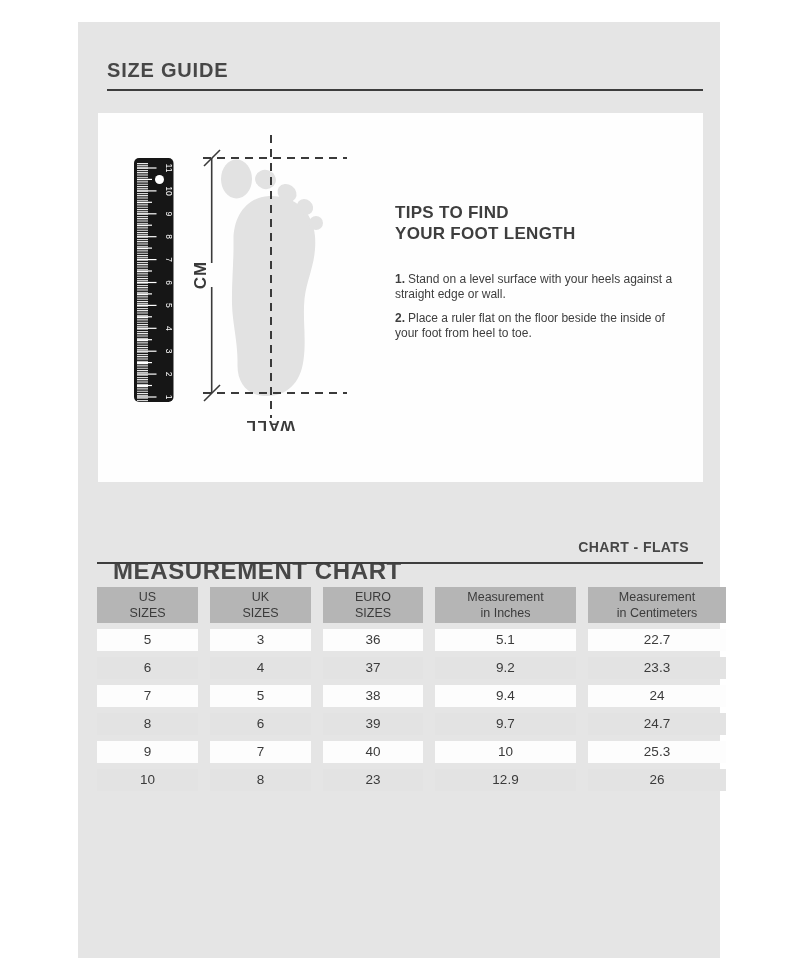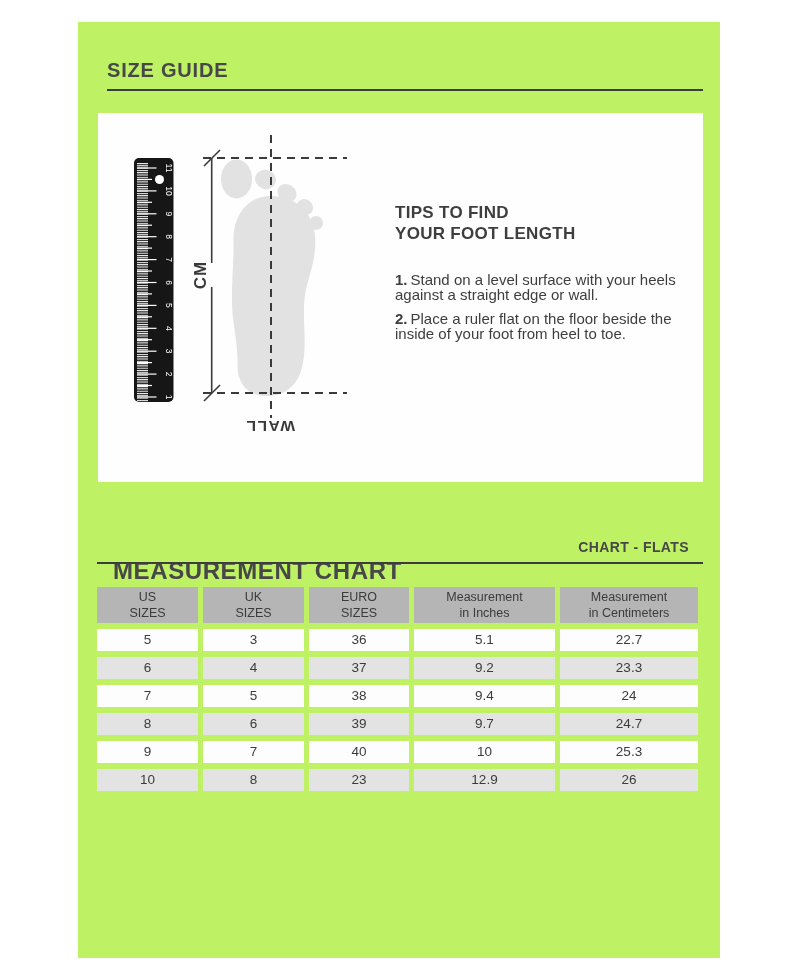--- a/index.html
+++ b/index.html
@@ -1,36 +1,36 @@
 <!DOCTYPE html>
 <html><head>
 <meta charset="utf-8">
 <style>
   html,body{margin:0;padding:0;background:#ffffff;}
   .canvas{position:relative;width:800px;height:978px;background:#ffffff;overflow:hidden;
           font-family:"Liberation Sans","DejaVu Sans",sans-serif;color:#3b3b3b;}
-  .panel{position:absolute;left:78px;top:22px;width:642px;height:936px;background:#bef264;}
+  .panel{position:absolute;left:78px;top:22px;width:642px;height:936px;background:#e5e5e5;}
   .sg-title{position:absolute;left:29px;top:37px;margin:0;font-size:20px;font-weight:600;
             letter-spacing:0.8px;color:#474747;}
   .rule{position:absolute;height:2px;background:#3d3d3d;}
   .rule-top{left:29px;top:67px;width:596px;}
   .diagram-box{position:absolute;left:20px;top:91px;width:605px;height:369px;background:#fefefe;}
   .diagram-svg{position:absolute;left:0;top:0;}
   .tips{position:absolute;left:297px;top:90px;width:285px;}
   .tips-h{font-size:17px;font-weight:700;line-height:1.22;letter-spacing:0.3px;color:#3e3e3e;margin-bottom:28px;}
-  .step{margin:0 0 9px 0;font-size:15px;line-height:15px;color:#3e3e3e;}
+  .step{margin:0 0 9px 0;font-size:12px;line-height:15px;color:#3e3e3e;}
   .step b{font-weight:700;margin-right:3px;}
   .chart-head-title{position:absolute;left:35px;top:535px;font-size:24px;font-weight:700;
                     letter-spacing:0.6px;color:#474747;}
   .chart-head-cat{position:absolute;right:31px;top:517px;font-size:14px;font-weight:700;
                   letter-spacing:0.4px;color:#474747;}
   .rule-chart{left:19px;top:540px;width:606px;}
   .size-table{position:absolute;left:19px;top:565px;display:grid;
               grid-template-columns:101px 101px 100px 141px 138px;
-              grid-template-rows:36px repeat(6,22px);gap:6px 5px;}
+              grid-template-rows:36px repeat(6,22px);gap:6px 12px;}
   .th{background:#b5b5b5;display:flex;flex-direction:column;align-items:center;justify-content:center;
       font-size:12.5px;line-height:1.28;color:#3b3b3b;text-align:center;}
   .td{text-align:center;line-height:22px;font-size:13.5px;color:#3b3b3b;}
   .r-odd{background:#fdfdfd;}
   .r-even{background:#e3e3e3;}
 </style>
 </head>
 <body>
 
 <div class="canvas">

